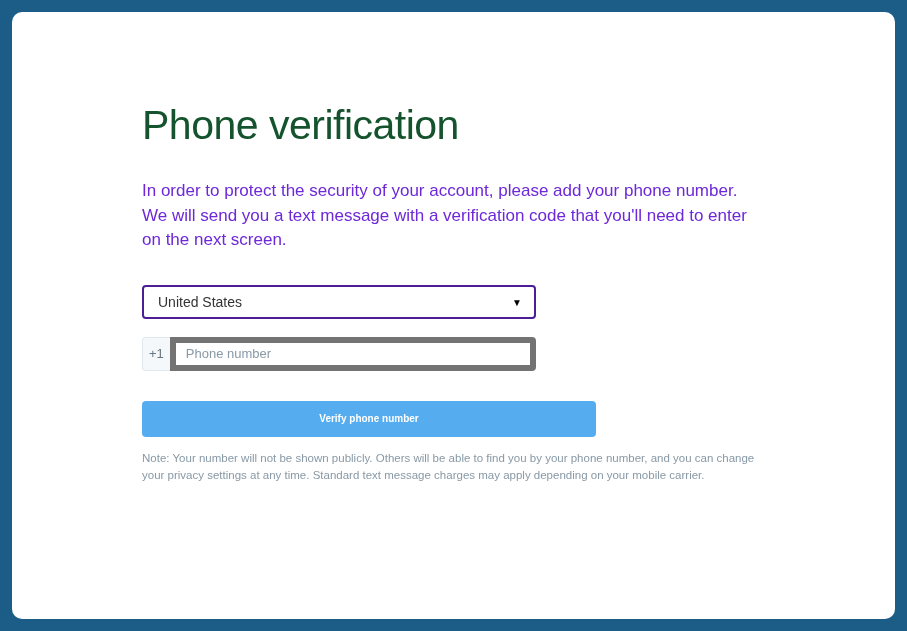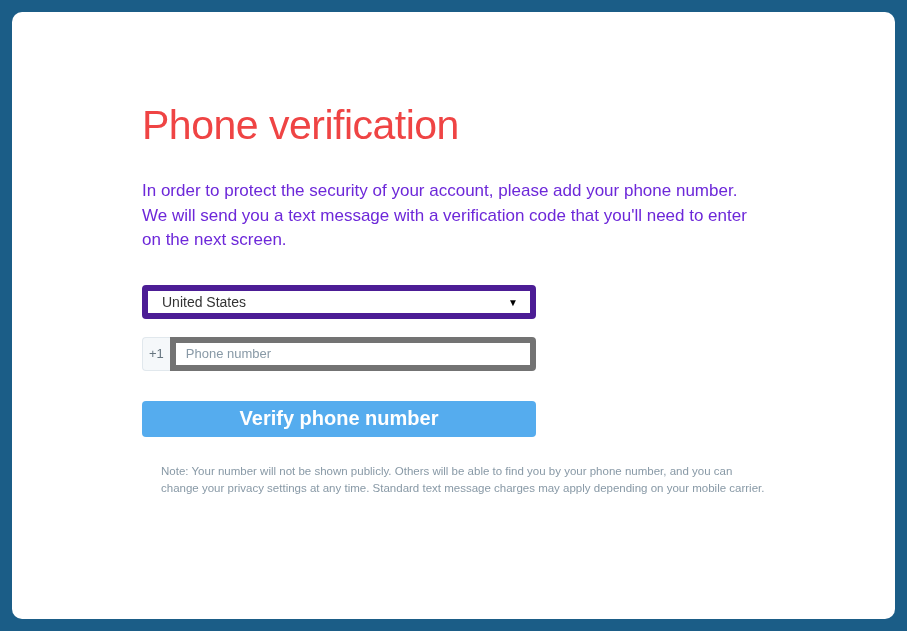--- a/index.html
+++ b/index.html
@@ -17,34 +17,34 @@
     .card {
       background: #fff;
       border-radius: 10px;
       width: 100%;
       height: 100%;
       padding: 90px 130px 40px 130px;
     }
     .title {
       font-size: 41px;
       font-weight: 400;
-      color: #ef4444;
+      color: #14532d;
       letter-spacing: -0.5px;
       margin-bottom: 30px;
     }
     .description {
       font-size: 17px;
       line-height: 1.45;
       color: #6d28d9;
       margin-bottom: 32px;
     }
     .country-select {
       width: 394px;
       height: 34px;
-      border: 6px solid #4c1d95;
+      border: 2px solid #4c1d95;
       border-radius: 4px;
       background: #fff;
       padding: 0 24px 0 14px;
       font-size: 14px;
       color: #333;
       display: flex;
       align-items: center;
       justify-content: space-between;
       cursor: pointer;
       margin-bottom: 18px;
@@ -83,37 +83,36 @@
       border-radius: 0 4px 4px 0;
       padding: 0 10px;
       font-size: 13px;
       color: #333;
       outline: none;
     }
     .phone-input::placeholder {
       color: #8899a6;
     }
     .verify-btn {
-      width: 394px;
+      width: 454px;
       height: 36px;
       background: #55acee;
       border: none;
       border-radius: 4px;
       color: #fff;
-      font-size: 20px;
+      font-size: 10px;
       font-weight: bold;
       cursor: pointer;
-      margin-bottom: 26px;
+      margin-bottom: 13px;
     }
     .note {
       font-size: 11.5px;
       line-height: 1.5;
       color: #8899a6;
       max-width: 620px;
-      margin-left: 19px;
     }
   </style>
 </head>
 <body>
 
 <div class="card">
   <h1 class="title">Phone verification</h1>
   <p class="description">In order to protect the security of your account, please add your phone number. We will send you a text message with a verification code that you'll need to enter on the next screen.</p>
 
   <div class="country-select">

